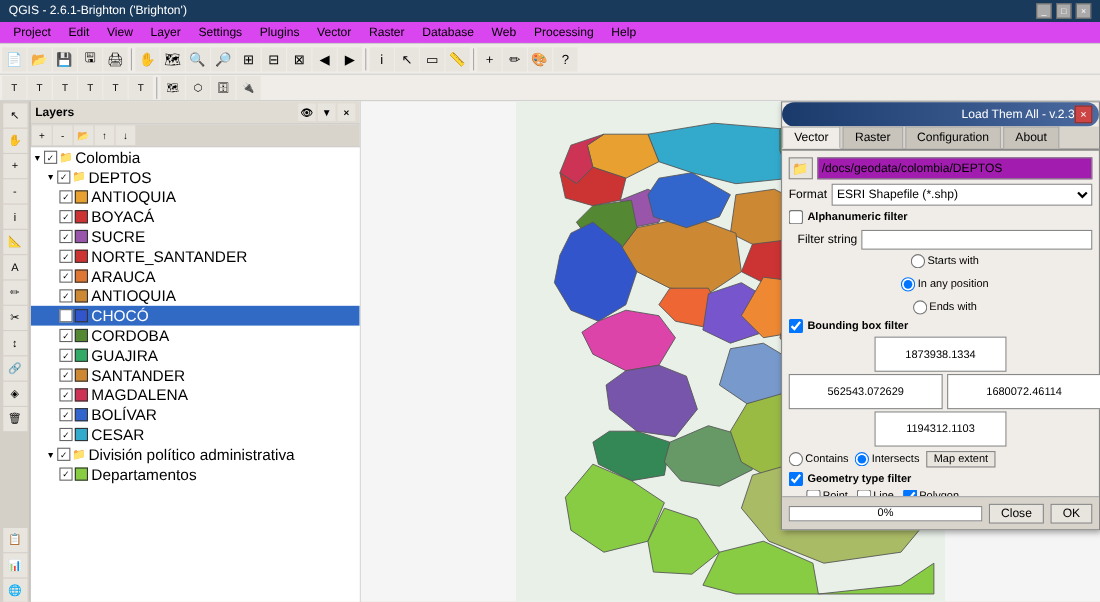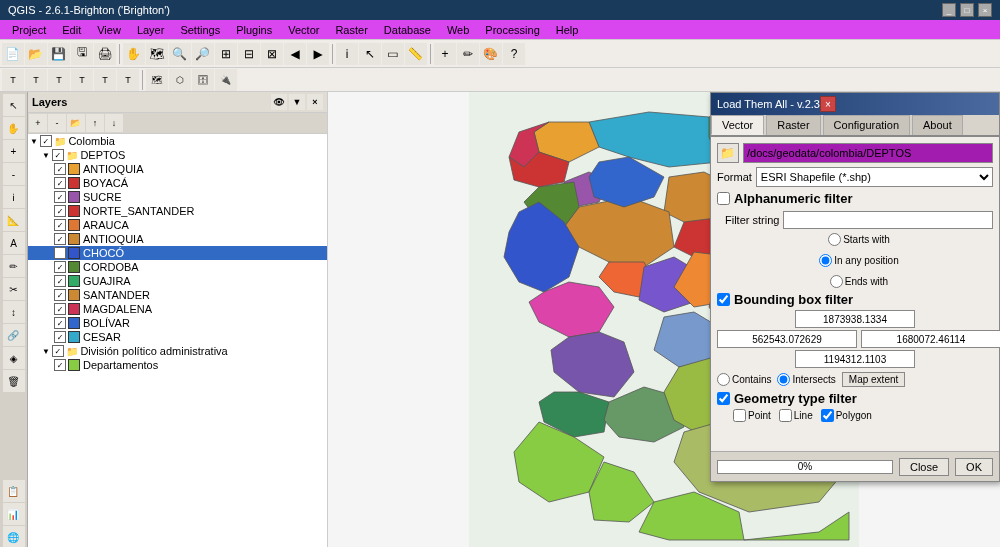--- a/index.html
+++ b/index.html
@@ -29,55 +29,55 @@
     #side-toolbar { width: 28px; background: #d4d0c8; border-right: 1px solid #aaa; display: flex; flex-direction: column; align-items: center; padding: 2px 0; gap: 1px; }
     .side-btn { width: 22px; height: 22px; background: #e8e4de; border: 1px solid transparent; display: flex; align-items: center; justify-content: center; cursor: pointer; font-size: 10px; }
     #layers-header { background: #e0dcd4; padding: 2px 4px; font-weight: bold; font-size: 11px; display: flex; align-items: center; justify-content: space-between; border-bottom: 1px solid #ccc; }
     #layers-toolbar { display: flex; gap: 1px; padding: 1px; background: #d8d4cc; border-bottom: 1px solid #ccc; }
     #layers-tree { flex: 1; overflow-y: auto; background: white; }
 
     .tree-item { display: flex; align-items: center; padding: 1px 2px; cursor: pointer; }
     .tree-item.selected { background: #316ac5; color: white; }
     .tree-checkbox { width: 12px; height: 12px; border: 1px solid #666; margin-right: 2px; display: inline-flex; align-items: center; justify-content: center; font-size: 8px; background: white; }
     .color-box { width: 12px; height: 12px; border: 1px solid #333; margin-right: 3px; flex-shrink: 0; }
-    .tree-label { font-size: 11px; }
+    .tree-label { font-size: 14px; }
 
     
     #map-area { flex: 1; background: #f5f5f5; position: relative; overflow: hidden; }
 
     
     #colombia-svg { width: 100%; height: 100%; }
 
     
     #dialog { position: absolute; right: 0; top: 0; width: 290px; height: 390px; background: #f0ede8; border: 1px solid #888; box-shadow: 2px 2px 6px rgba(0,0,0,0.4); z-index: 10; }
-    #dialog-titlebar { background: linear-gradient(to right, #1a3a6c, #4a6aa0); color: white; height: 22px; display: flex; align-items: center; justify-content: flex-start; padding: 0 6px; font-size: 11px; }
+    #dialog-titlebar { background: linear-gradient(to right, #1a3a6c, #4a6aa0); color: white; height: 22px; display: flex; align-items: center; justify-content: flex-end; padding: 0 6px; font-size: 11px; border-radius: 11px; }
     #dialog-close { width: 16px; height: 16px; background: #cc4444; border: 1px solid #883333; color: white; display: flex; align-items: center; justify-content: center; cursor: pointer; font-size: 10px; }
 
     
     #dialog-tabs { display: flex; background: #d8d4cc; border-bottom: 2px solid #888; }
     .dialog-tab { padding: 3px 10px; font-size: 11px; cursor: pointer; background: #c8c4bc; border: 1px solid #aaa; border-bottom: none; margin-right: 2px; }
     .dialog-tab.active { background: #f0ede8; border-bottom: 1px solid #f0ede8; }
 
     
     #dialog-content { padding: 6px; }
     .dialog-row { display: flex; align-items: center; margin-bottom: 4px; }
     .dialog-label { font-size: 11px; margin-right: 4px; }
     .dialog-path { flex: 1; height: 20px; border: 1px solid #888; padding: 1px 3px; font-size: 11px; background: #a21caf; overflow: hidden; text-overflow: ellipsis; white-space: nowrap; }
     .folder-btn { width: 22px; height: 20px; background: #e8e4de; border: 1px solid #888; display: flex; align-items: center; justify-content: center; cursor: pointer; margin-right: 4px; font-size: 12px; }
     .dialog-select { flex: 1; height: 20px; border: 1px solid #888; font-size: 11px; background: white; }
 
     .dialog-section { margin: 4px 0; }
     .dialog-checkbox-row { display: flex; align-items: center; margin-bottom: 3px; }
     .dialog-checkbox { width: 13px; height: 13px; margin-right: 4px; }
-    .dialog-section-label { font-size: 13px; font-weight: bold; }
+    .dialog-section-label { font-size: 10px; font-weight: bold; }
     .filter-input { width: 100%; height: 18px; border: 1px solid #888; padding: 1px 3px; font-size: 11px; background: white; margin: 2px 0; }
 
     .radio-group { display: flex; gap: 8px; margin: 2px 0; font-size: 10px; align-items: center; }
     .radio-item { display: flex; align-items: center; gap: 2px; }
-    .bbox-input { height: 18px; border: 1px solid #888; padding: 1px 3px; font-size: 10px; background: white; text-align: center; }
+    .bbox-input { height: 32px; border: 1px solid #888; padding: 1px 3px; font-size: 10px; background: white; text-align: center; }
 
     .intersect-group { display: flex; gap: 6px; margin: 2px 0; font-size: 10px; align-items: center; }
     .map-extent-btn { padding: 1px 6px; font-size: 10px; background: #e8e4de; border: 1px solid #888; cursor: pointer; }
 
     .dialog-footer { position: absolute; bottom: 0; left: 0; right: 0; height: 30px; background: #d8d4cc; border-top: 1px solid #aaa; display: flex; align-items: center; padding: 0 6px; gap: 6px; }
     .progress-bar { flex: 1; height: 14px; border: 1px solid #888; background: white; position: relative; overflow: hidden; }
     .progress-fill { height: 100%; background: #4a90d9; width: 0%; }
     .progress-label { position: absolute; left: 0; right: 0; top: 0; bottom: 0; display: flex; align-items: center; justify-content: center; font-size: 10px; }
     .footer-btn { padding: 2px 10px; font-size: 11px; background: #e8e4de; border: 1px solid #888; cursor: pointer; }
     .footer-btn.ok { background: #e8e4de; }

